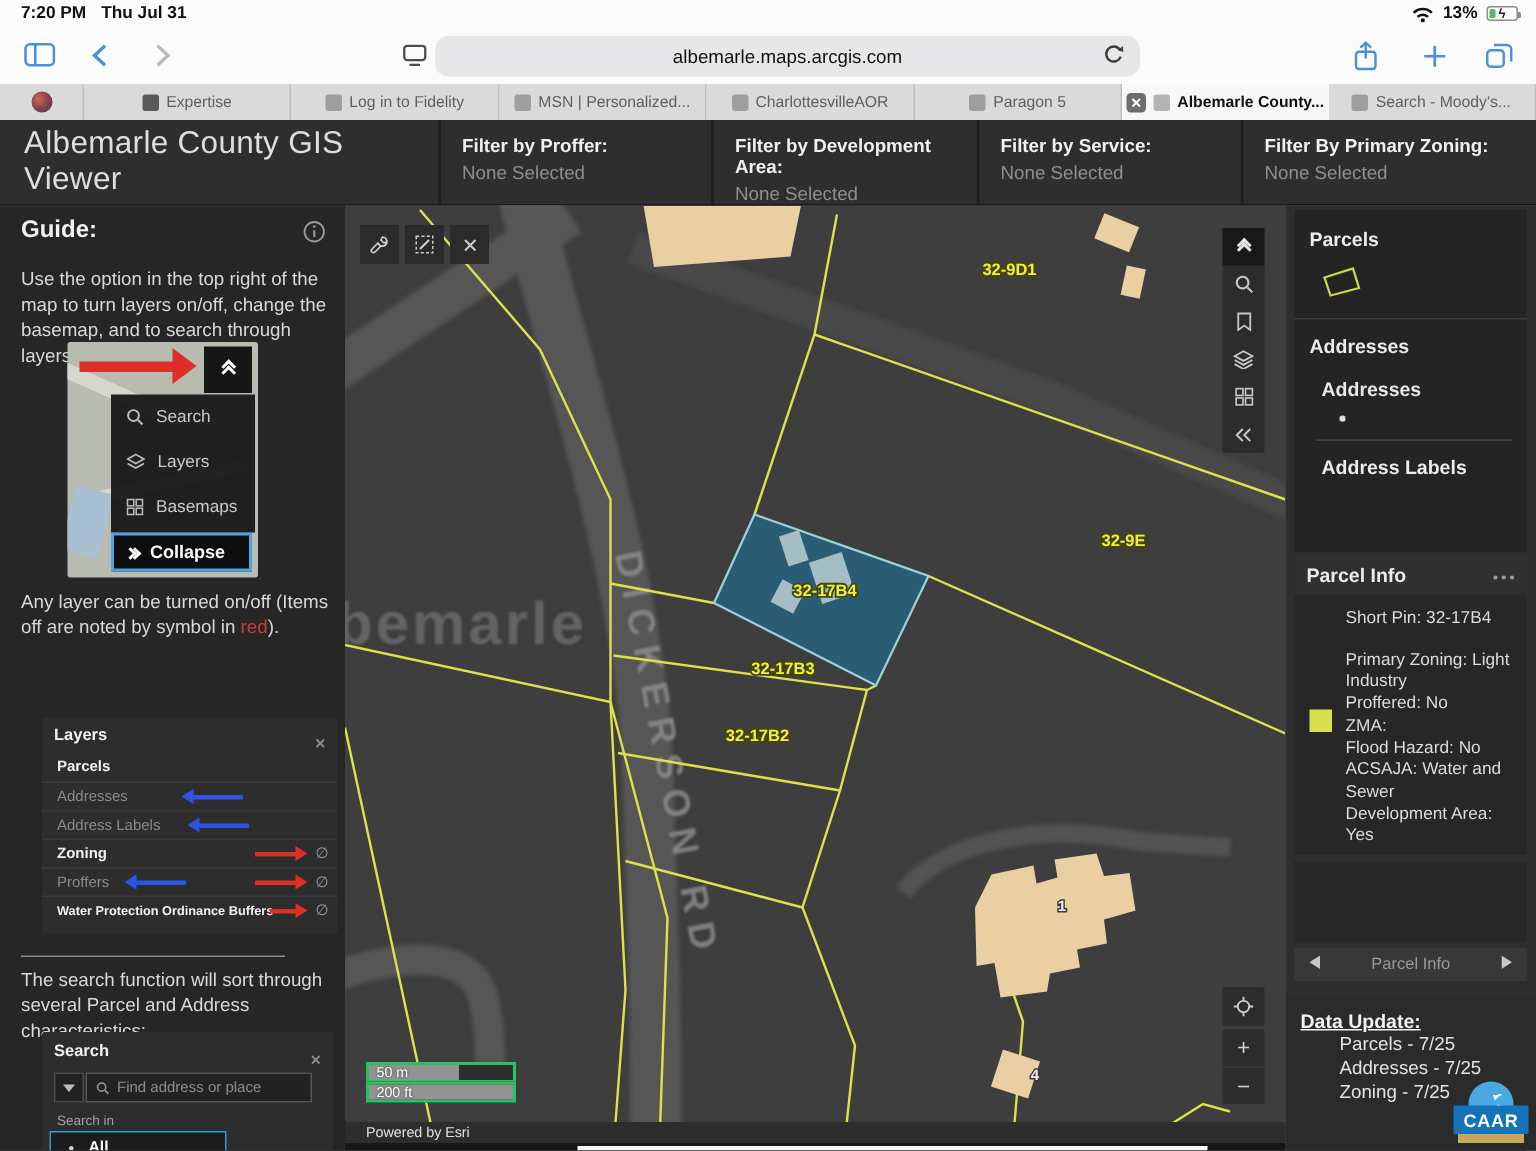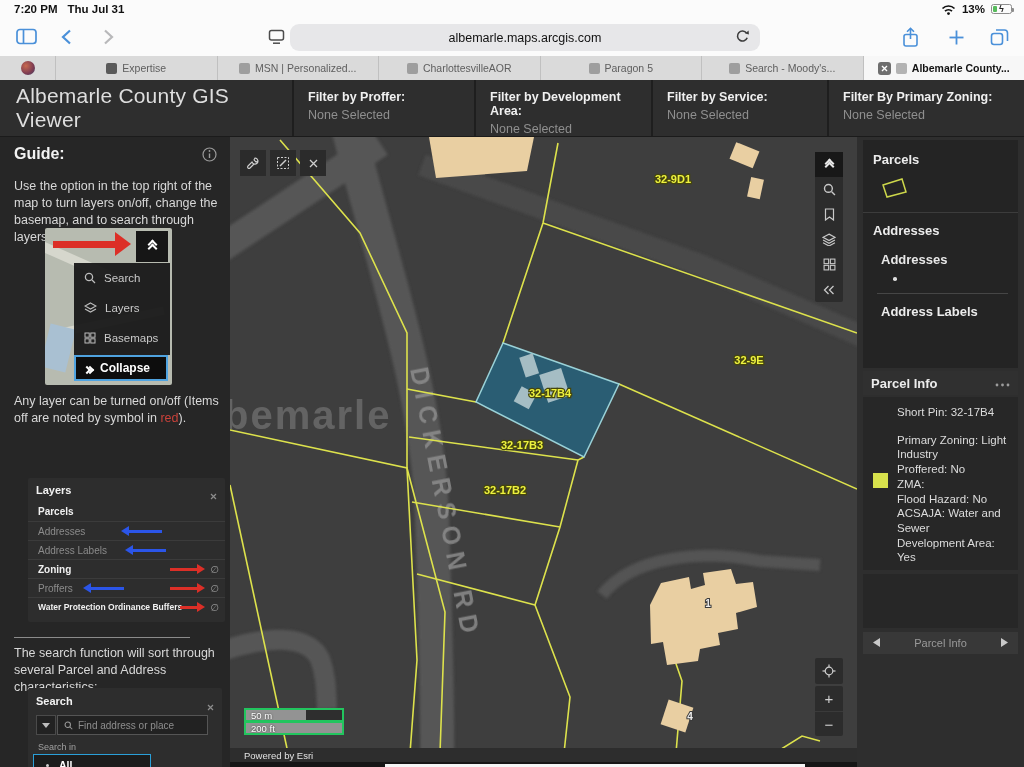--- a/index.html
+++ b/index.html
@@ -198,42 +198,46 @@
   <div class="tab-bar">
     <div class="tab pinned">
       <span style="width:14px;height:14px;border-radius:50%;background:radial-gradient(circle at 35% 35%,#c96a4f,#7c3b52 60%,#38486e)"></span>
     </div>
     <div class="tab">
       <span class="fav" style="background:#5a5a5a"></span>
       <span>Expertise</span>
     </div>
     <div class="tab">
       <span class="fav"></span>
+      <span>Log in to Fidelity</span>
+    </div>
+    <div class="tab">
+      <span class="fav"></span>
       <span>MSN | Personalized...</span>
     </div>
     <div class="tab">
       <span class="fav"></span>
       <span>CharlottesvilleAOR</span>
     </div>
     <div class="tab">
       <span class="fav"></span>
       <span>Paragon 5</span>
-    </div>
-    <div class="tab">
-      <span class="fav"></span>
-      <span>Search - Moody's...</span>
     </div>
     <div class="tab active">
       <span class="tab-close">
         <svg width="7" height="7" viewBox="0 0 7 7">
             <path d="M1,1 L6,6 M6,1 L1,6" stroke="#fff" stroke-width="1.4"></path>
           </svg>
       </span>
       <span class="fav" style="background:#b3b3b3"></span>
       <span>Albemarle County...</span>
+    </div>
+    <div class="tab">
+      <span class="fav"></span>
+      <span>Search - Moody's...</span>
     </div>
   </div>
 
   <div class="app">
 
     <div class="app-header">
       <div class="app-title">Albemarle County GIS Viewer</div>
       <div class="filter-col" style="width:182px">
         <span class="flabel">Filter by Proffer:</span>
         <span class="fvalue">None Selected</span>
@@ -563,17 +567,33 @@
         <div class="pager">
           <span><svg width="7" height="9" viewBox="0 0 7 9">
                 <polygon points="7,0 0,4.5 7,9" fill="#c9c9c9"></polygon>
               </svg></span>
           <span>Parcel Info</span>
           <span><svg width="7" height="9" viewBox="0 0 7 9">
                 <polygon points="0,0 7,4.5 0,9" fill="#c9c9c9"></polygon>
               </svg></span>
         </div>
 
+        <div class="panel-box" style="left:0;top:526px;width:167px;height:104px;background:#2b2b2b">
+          <div style="padding:10px 0 0 10px;font-size:13px;font-weight:700;color:#f2f2f2;text-decoration:underline;display:inline-block">Data Update:</div>
+          <div class="du-item">Parcels - 7/25</div>
+          <div class="du-item">Addresses - 7/25</div>
+          <div class="du-item">Zoning - 7/25</div>
+          <div class="caar">
+            <div class="caar-arch">
+              <svg width="14" height="10" viewBox="0 0 14 10">
+                  <path d="M11,8 A5,4 0 1 0 10,2.5" stroke="#fff" stroke-width="1.4" fill="none"></path>
+                  <polygon points="8.2,0.8 12.2,1.8 9.6,4.6" fill="#fff"></polygon>
+                </svg>
+            </div>
+            <div class="caar-body">CAAR</div>
+            <div class="caar-base"></div>
+          </div>
+        </div>
       </aside>
 
     </div>
   </div>
 </div>
 
 </body></html>

